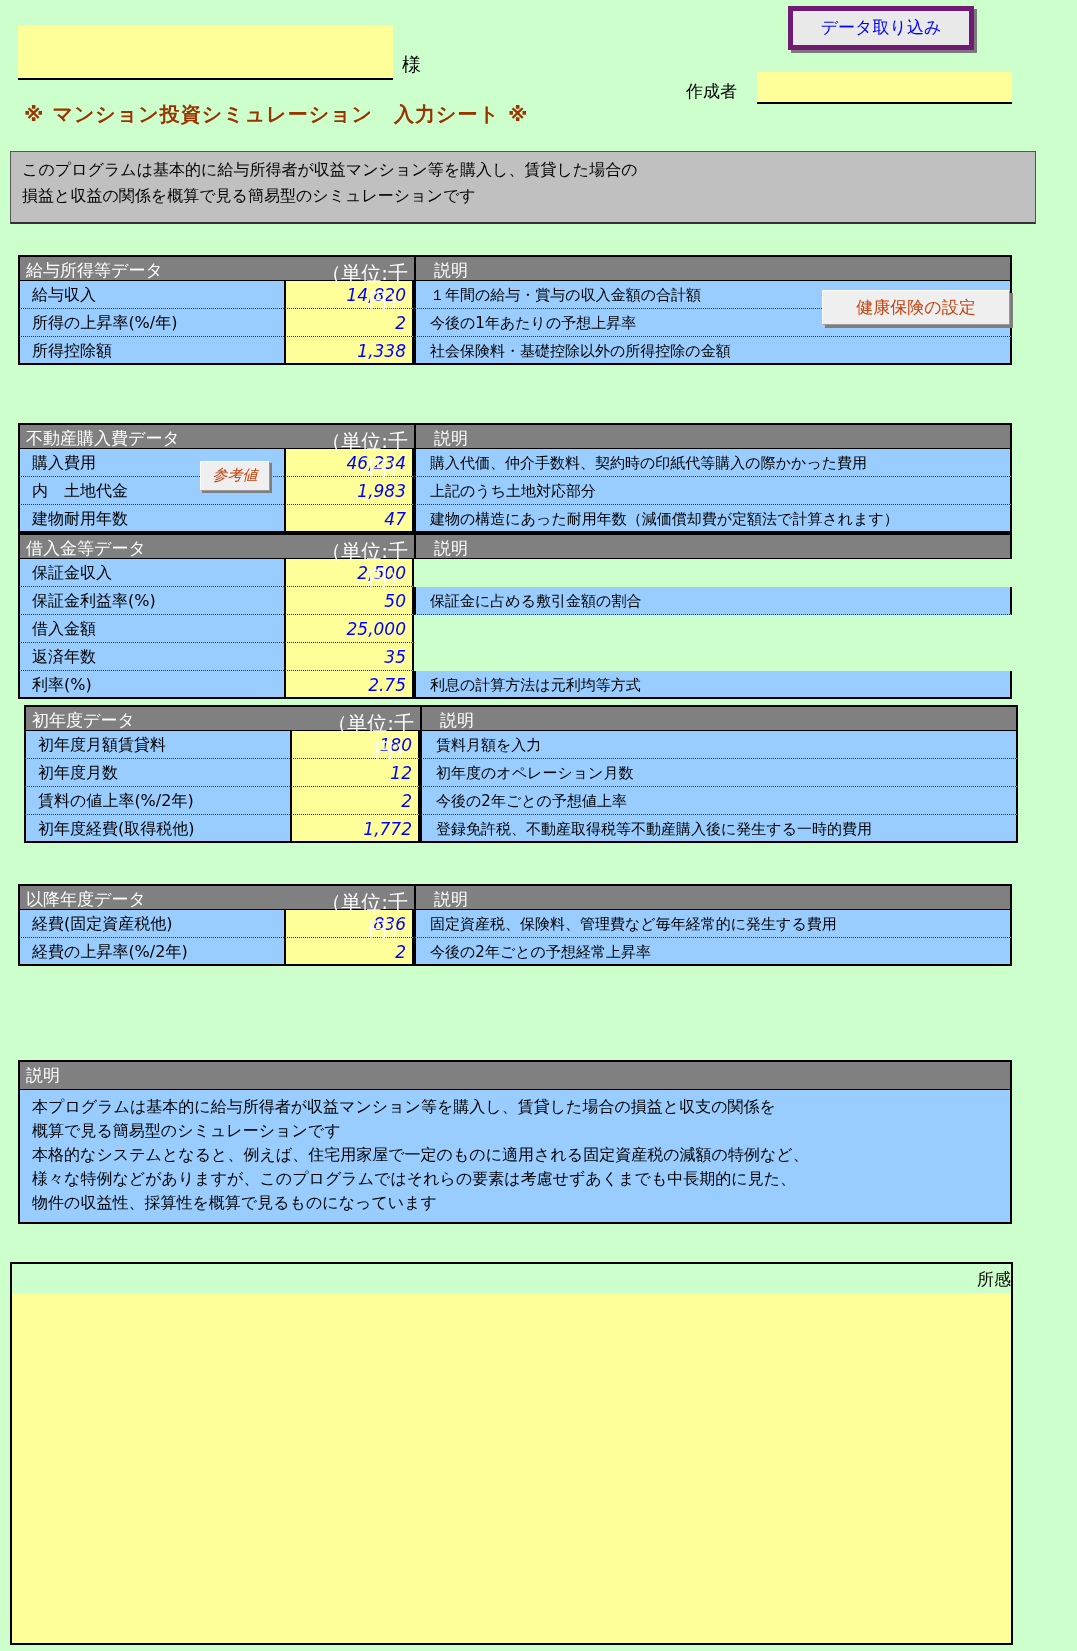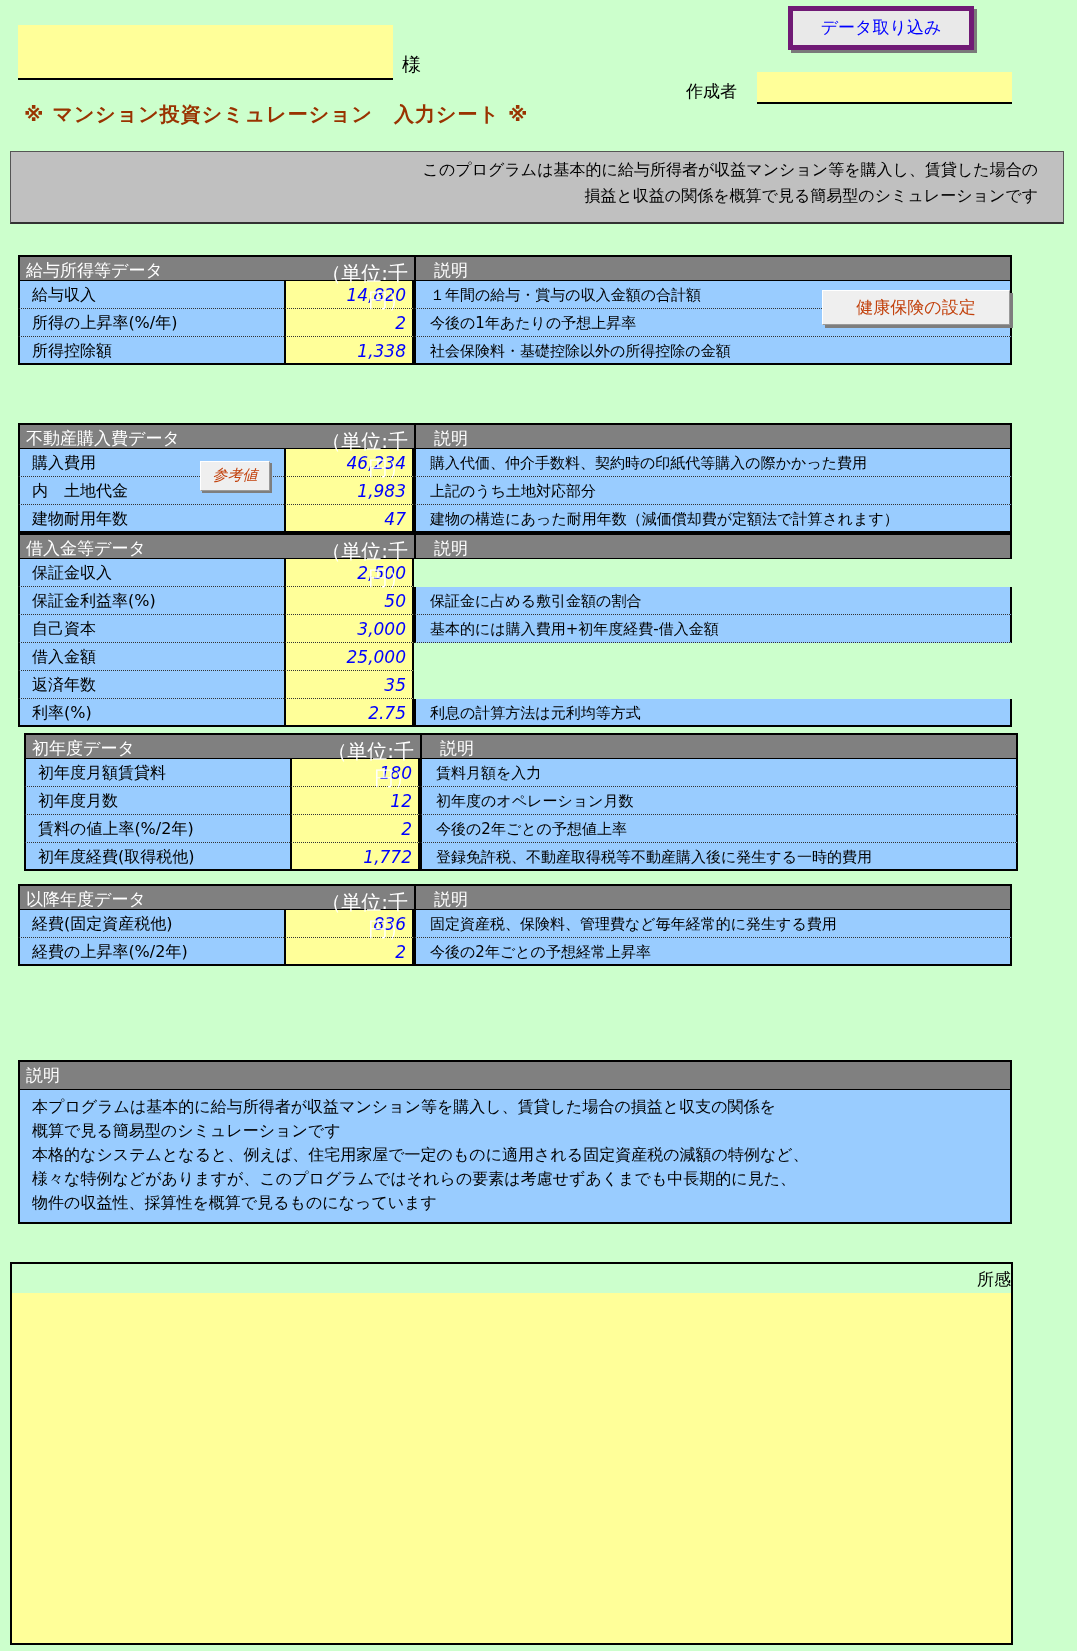--- a/index.html
+++ b/index.html
@@ -32,22 +32,22 @@
     position:absolute;left:757px;top:72px;width:255px;height:30px;
     background:#FFFF99;border-bottom:2px solid #000;
   }
   .page-title{
     position:absolute;left:24px;top:101px;
     font-size:20px;font-weight:bold;color:#993300;letter-spacing:1px;
   }
   .intro-box{
     position:absolute;left:10px;top:151px;width:1002px;height:60px;
     background:#C0C0C0;border:1px solid #555;border-bottom:2px solid #333;
-    padding:5px 25px;box-sizing:content-box;
-    font-size:16px;line-height:26px;text-align:right;
+    padding:5px 11px;box-sizing:content-box;
+    font-size:16px;line-height:26px;
   }
   
   .section{position:absolute;left:18px;width:994px;}
   .sec-header{
     position:relative;height:26px;background:#808080;color:#fff;
     border:2px solid #000;border-bottom:1px solid #000;box-sizing:border-box;
   }
   .sec-title{position:absolute;left:6px;top:2px;font-size:17px;}
   .sec-unit{position:absolute;left:266px;width:122px;top:3px;text-align:right;font-size:20px;}
   .sec-desc-h{position:absolute;left:414px;top:2px;font-size:17px;}
@@ -171,43 +171,38 @@
             <div class="cell label">保証金収入</div>
             <div class="cell value">2,500</div>
             <div class="cell desc empty"></div>
           </div>
           <div class="row">
             <div class="cell label">保証金利益率(%)</div>
             <div class="cell value">50</div>
             <div class="cell desc">保証金に占める敷引金額の割合</div>
           </div>
           <div class="row">
-            <div class="cell label">自己資本</div>
-            <div class="cell value">3,000</div>
-            <div class="cell desc">基本的には購入費用+初年度経費-借入金額</div>
-          </div>
-          <div class="row">
             <div class="cell label">借入金額</div>
             <div class="cell value">25,000</div>
             <div class="cell desc empty"></div>
           </div>
           <div class="row">
             <div class="cell label">返済年数</div>
             <div class="cell value">35</div>
             <div class="cell desc empty"></div>
           </div>
           <div class="row last">
             <div class="cell label">利率(%)</div>
             <div class="cell value">2.75</div>
             <div class="cell desc">利息の計算方法は元利均等方式</div>
           </div>
         </div>
   </div>
 
-  <div class="section" style="top: 733px; padding-left: 6px;">
+  <div class="section" style="top: 705px; padding-left: 6px;">
     <div class="sec-header">
       <span class="sec-title">初年度データ</span>
       <span class="sec-unit">（単位:千円）</span>
       <span class="sec-desc-h">説明</span>
       <span class="sec-divider"></span>
     </div>
     <div class="rows">
           <div class="row">
             <div class="cell label">初年度月額賃貸料</div>
             <div class="cell value">180</div>

